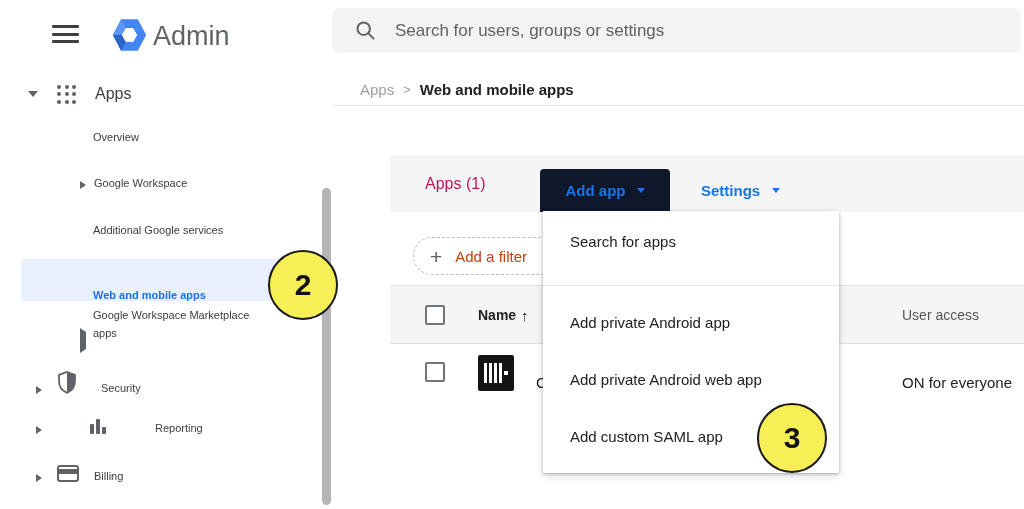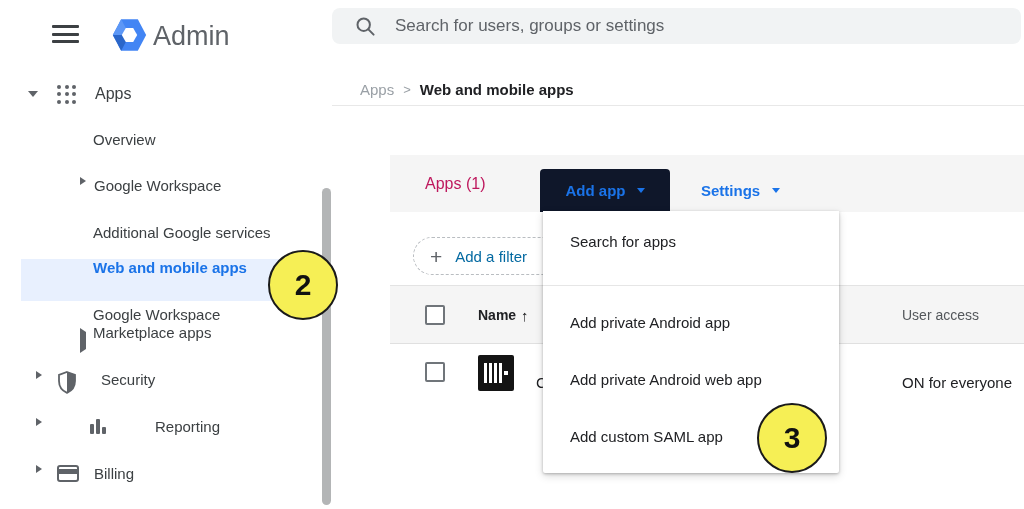--- a/index.html
+++ b/index.html
@@ -10,54 +10,54 @@
     color:#3c4043;
   }
   .abs { position:absolute; }
 
   
   .hamburger { left:52px; top:25px; width:27px; height:18px; display:flex; flex-direction:column; justify-content:space-between; cursor:pointer; }
   .hamburger span { display:block; height:3px; background:#3c4043; border-radius:1px; }
   .logo-mark { left:111px; top:15px; }
   .logo-text { left:153px; top:17px; font-size:27px; color:#5f6368; line-height:38px; }
 
-  .searchbar { left:332px; top:8px; width:689px; height:36px; background:#f1f3f4; border-radius:8px; display:flex; align-items:center; }
+  .searchbar { left:332px; top:8px; width:689px; height:45px; background:#f1f3f4; border-radius:8px; display:flex; align-items:center; }
   .searchbar svg { margin-left:23px; flex:none; }
   .searchbar input { flex:1; border:none; outline:none; background:transparent; font-family:inherit; font-size:17px; color:#5f6368; padding-left:19px; }
   .searchbar input::placeholder { color:#5f6368; opacity:1; }
 
   
   .breadcrumb { left:360px; top:78px; height:22px; display:flex; align-items:center; gap:9px; font-size:15px; }
   .bc-parent { color:#9aa0a6; }
   .bc-sep { color:#9aa0a6; font-size:13px; }
   .bc-current { color:#202124; font-weight:bold; }
   .bc-divider { left:332px; top:105px; width:692px; height:1px; background:#e8e8e8; }
 
   
   .side-root { left:0; top:80px; width:320px; height:28px; display:flex; align-items:center; cursor:pointer; }
   .caret-down { width:0; height:0; border-left:5px solid transparent; border-right:5px solid transparent; border-top:6px solid #5f6368; }
   .caret-right { width:0; height:0; border-top:4.5px solid transparent; border-bottom:4.5px solid transparent; border-left:6px solid #5f6368; }
   .grid-icon { position:absolute; left:57px; width:19px; height:19px; display:grid; grid-template-columns:repeat(3,4px); grid-template-rows:repeat(3,4px); gap:3.5px; }
   .grid-icon i { background:#5f6368; border-radius:50%; }
-  .side-item { position:absolute; font-size:15px; color:#3c4043; cursor:pointer; display:flex; align-items:flex-start; }
+  .side-item { position:absolute; font-size:11px; color:#3c4043; cursor:pointer; display:flex; align-items:flex-end; }
   .side-active-bg { left:21px; top:259px; width:289px; height:42px; background:#e8f0fe; }
   .side-active-label { color:#1a73e8; font-weight:bold; }
   .scrollbar { left:322px; top:188px; width:9px; height:317px; background:#b3b5b6; border-radius:5px; cursor:pointer; }
 
   
   .toolbar { left:390px; top:155px; width:634px; height:57px; background:#f5f5f5; }
   .apps-count { position:absolute; left:35px; top:0; height:57px; display:flex; align-items:center; font-size:16px; color:#be185d; }
   .add-app-btn { position:absolute; left:150px; top:14px; width:130px; height:43px; background:#0f172a; border-radius:4px 4px 0 0; display:flex; align-items:center; justify-content:center; gap:11px; cursor:pointer; }
   .settings-btn { position:absolute; left:305px; top:14px; height:43px; display:flex; align-items:center; gap:12px; cursor:pointer; padding:0 6px; }
   .btn-blue-label { font-size:15px; font-weight:bold; color:#1a73e8; }
   .caret-down-blue { width:0; height:0; border-left:4.5px solid transparent; border-right:4.5px solid transparent; border-top:5.5px solid #1a73e8; }
 
   .filter-chip { left:413px; top:237px; width:150px; height:38px; border:1px dashed #b9bdc1; border-radius:19px; display:flex; align-items:center; padding-left:16px; gap:13px; overflow:hidden; cursor:pointer; z-index:2; background:transparent; }
   .filter-plus { font-size:21px; color:#5f6368; line-height:1; }
-  .filter-label { font-size:15px; color:#0369a1; white-space:nowrap; }
+  .filter-label { font-size:15px; color:#c2410c; white-space:nowrap; }
   .filter-divider { left:390px; top:285px; width:634px; height:1px; background:#e3e3e3; }
 
   .thead { left:390px; top:286px; width:634px; height:58px; background:#f5f5f5; border-bottom:1px solid #e0e0e0; }
   .checkbox { position:absolute; width:20px; height:20px; background:#fff; border:2px solid #70757a; border-radius:2px; cursor:pointer; }
   .th-name { position:absolute; left:88px; top:0; height:58px; display:flex; align-items:center; font-size:14px; font-weight:bold; color:#202124; }
   .th-arrow { position:absolute; left:131px; top:0; height:58px; display:flex; align-items:center; font-size:15px; color:#202124; cursor:pointer; }
   .th-access { position:absolute; left:512px; top:0; height:58px; display:flex; align-items:center; font-size:14px; color:#53575b; }
 
   .trow { left:390px; top:345px; width:634px; height:75px; background:#fff; }
   .app-icon { position:absolute; left:88px; top:10px; width:36px; height:36px; background:#141414; border-radius:2px; display:flex; align-items:center; justify-content:center; gap:2px; }

